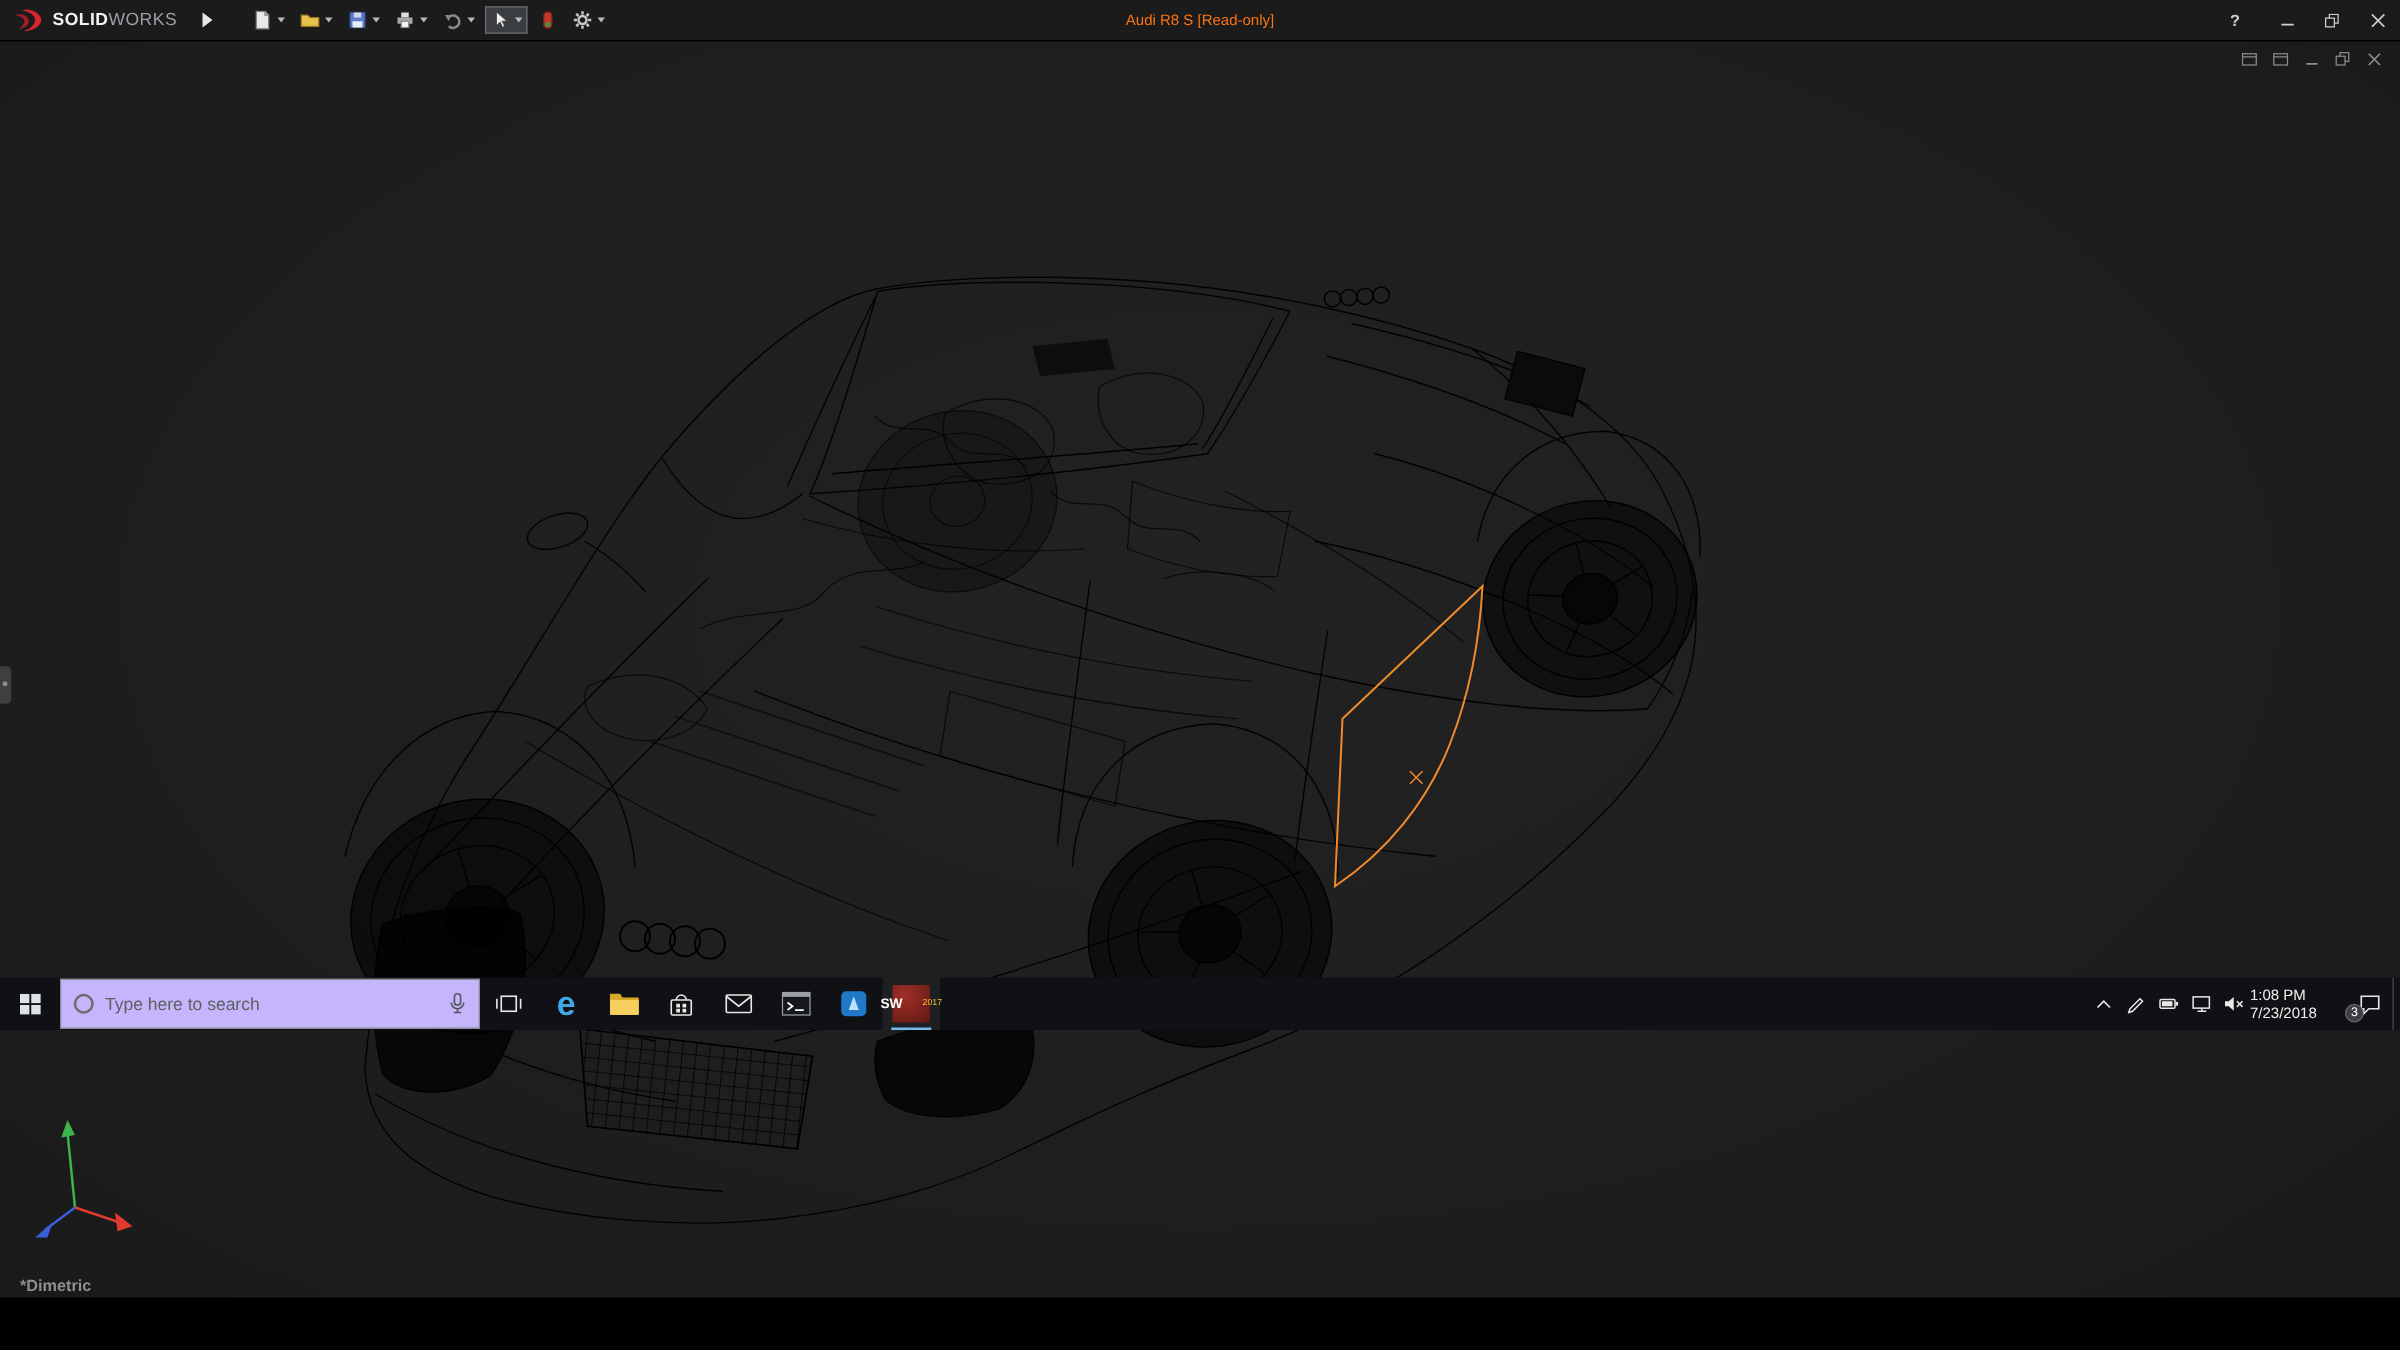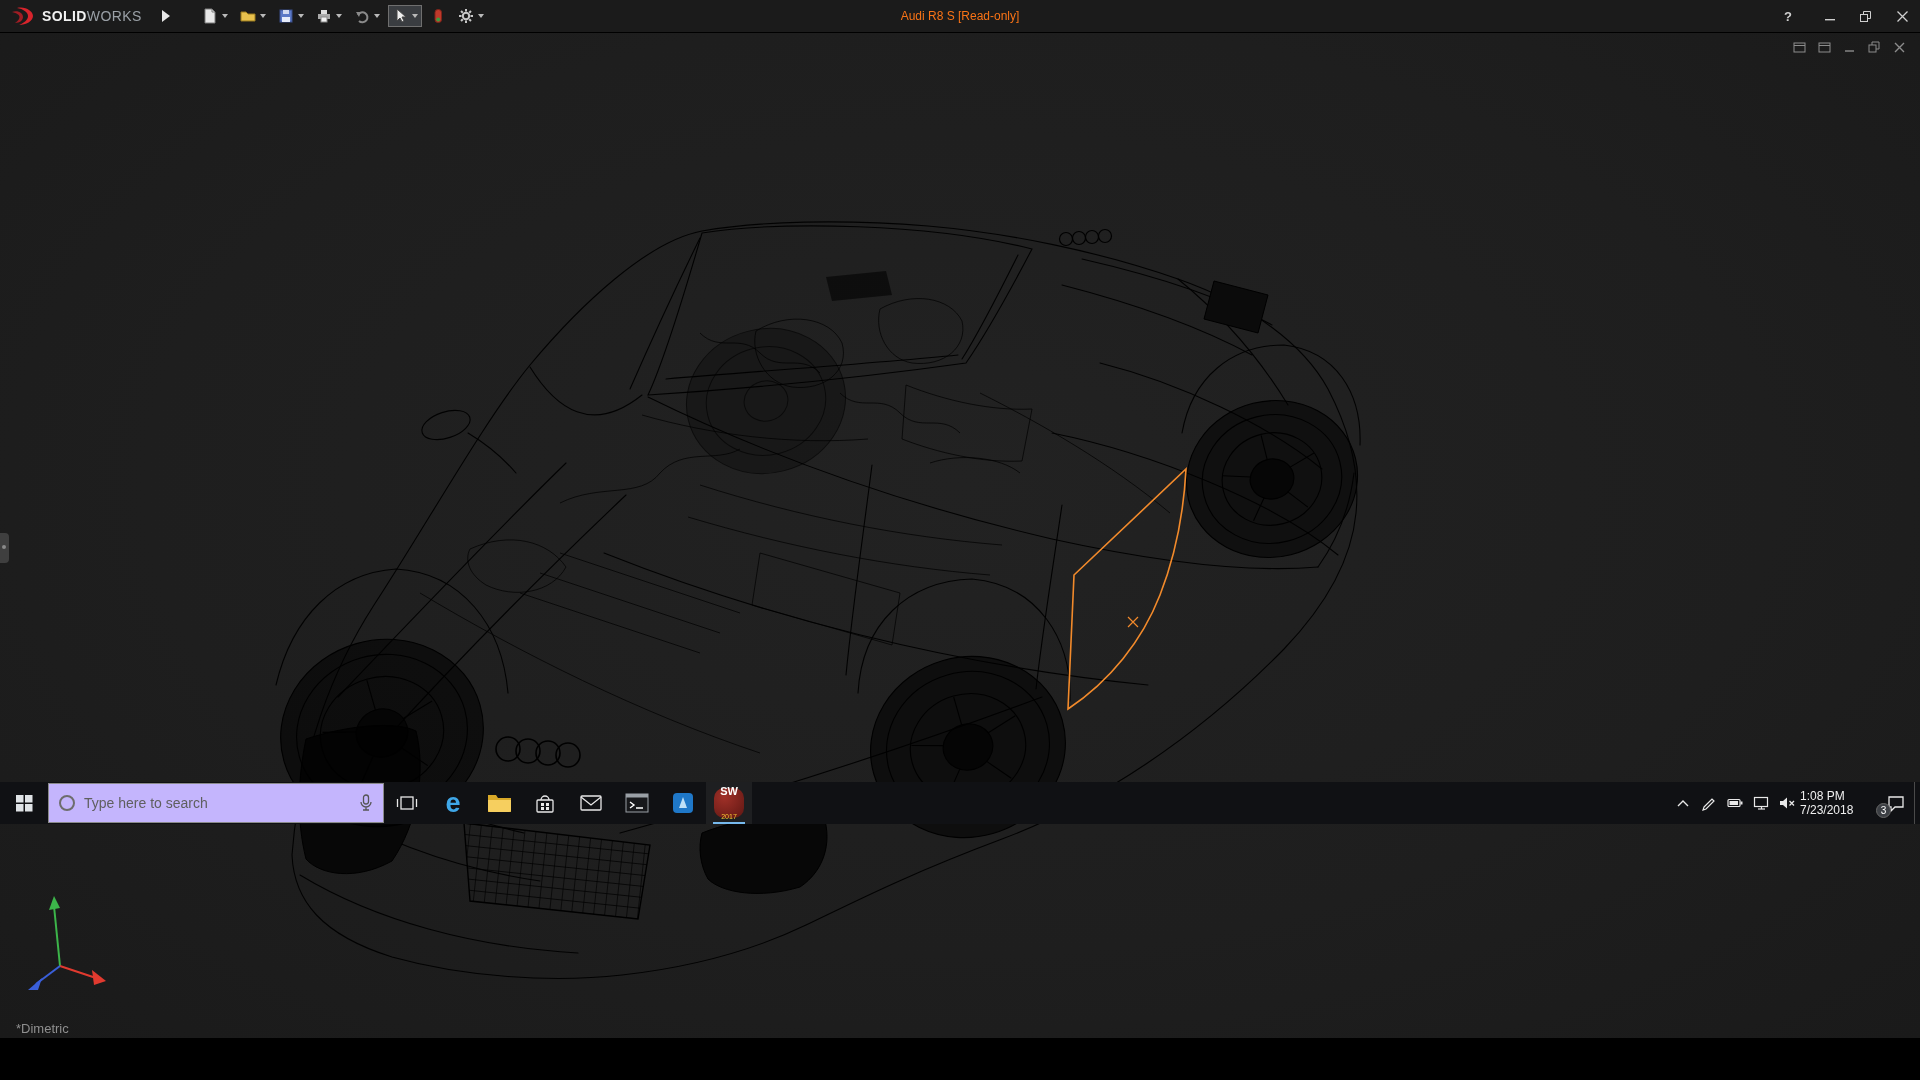--- a/index.html
+++ b/index.html
@@ -34,37 +34,37 @@
               background:radial-gradient(ellipse at 50% 45%, #222222 0%, #1e1e1e 60%, #1a1a1a 100%);
               overflow:hidden; }
   .car-svg { position:absolute; top:0; left:0; }
   .doc-controls { position:absolute; top:8px; right:14px; display:flex; gap:12px; opacity:.85; }
   .doc-ctrl { background:none; border:none; cursor:pointer; display:flex; align-items:center; }
   .left-tab { position:absolute; left:0; top:500px; width:9px; height:30px; background:#3f3f3f;
               border-radius:0 4px 4px 0; cursor:pointer; }
   .left-tab::after { content:""; position:absolute; left:2px; top:12px; width:4px; height:4px;
                      border-radius:50%; background:#8a8a8a; }
   .triad { position:absolute; left:12px; bottom:42px; }
-  .view-label { position:absolute; left:16px; bottom:2px; color:#8f8f8f; font-size:13px; }
+  .view-label { position:absolute; left:16px; bottom:2px; color:#8f8f8f; font-size:13px;font-weight:bold; }
 
   
   .taskbar { position:absolute; bottom:0; left:0; width:100%; height:42px; background:#101114;
              display:flex; align-items:center; z-index:40; }
   .tb-btn { height:42px; width:46px; display:flex; align-items:center; justify-content:center;
             background:none; border:none; cursor:pointer; position:relative; }
   .start-btn { width:48px; }
   .searchbox { height:40px; width:336px; background:#c4b5fd; border:1px solid #8a8a8a;
                display:flex; align-items:center; padding:16px 10px; gap:9px; }
   .search-input { flex:1; border:none; outline:none; font-size:14px; color:#333; background:transparent;
                   font-family:"Liberation Sans", sans-serif; }
   .search-input::placeholder { color:#5f5f5f; }
   .cortana-ring { width:16px; height:16px; border:2px solid #6d6d6d; border-radius:50%; flex:none; }
   .edge-letter { font-size:27px; font-weight:bold; color:#3fa7e8; line-height:1; }
   .sw-icon { width:30px; height:30px; background:radial-gradient(circle at 35% 30%, #a03028, #5f1713);
-             border-radius:10px; display:flex; flex-direction:column; align-items:center; justify-content:center;gap:16px; }
+             border-radius:0; display:flex; flex-direction:row; align-items:center; justify-content:center;gap:16px; }
   .sw-top { color:#ffffff; font-weight:bold; font-size:11px; line-height:11px; }
   .sw-year { color:#f3c531; font-size:7px; line-height:8px; }
   .running::after { content:""; position:absolute; bottom:0; left:7px; right:7px; height:2px; background:#76b9ed; }
   .running { background:rgba(255,255,255,.06); }
   .tray { margin-left:auto; display:flex; align-items:center; height:42px; }
   .tray-btn { height:42px; width:26px; display:flex; align-items:center; justify-content:center;
               background:none; border:none; cursor:pointer; position:relative; }
   .clock { width:78px; text-align:left; color:#f0f0f0; font-size:12px; line-height:14px; cursor:default; }
   .badge { position:absolute; left:-2px; bottom:6px; width:15px; height:15px; border-radius:50%;
            background:#3c3f44; color:#fff; font-size:10px; display:flex; align-items:center;

